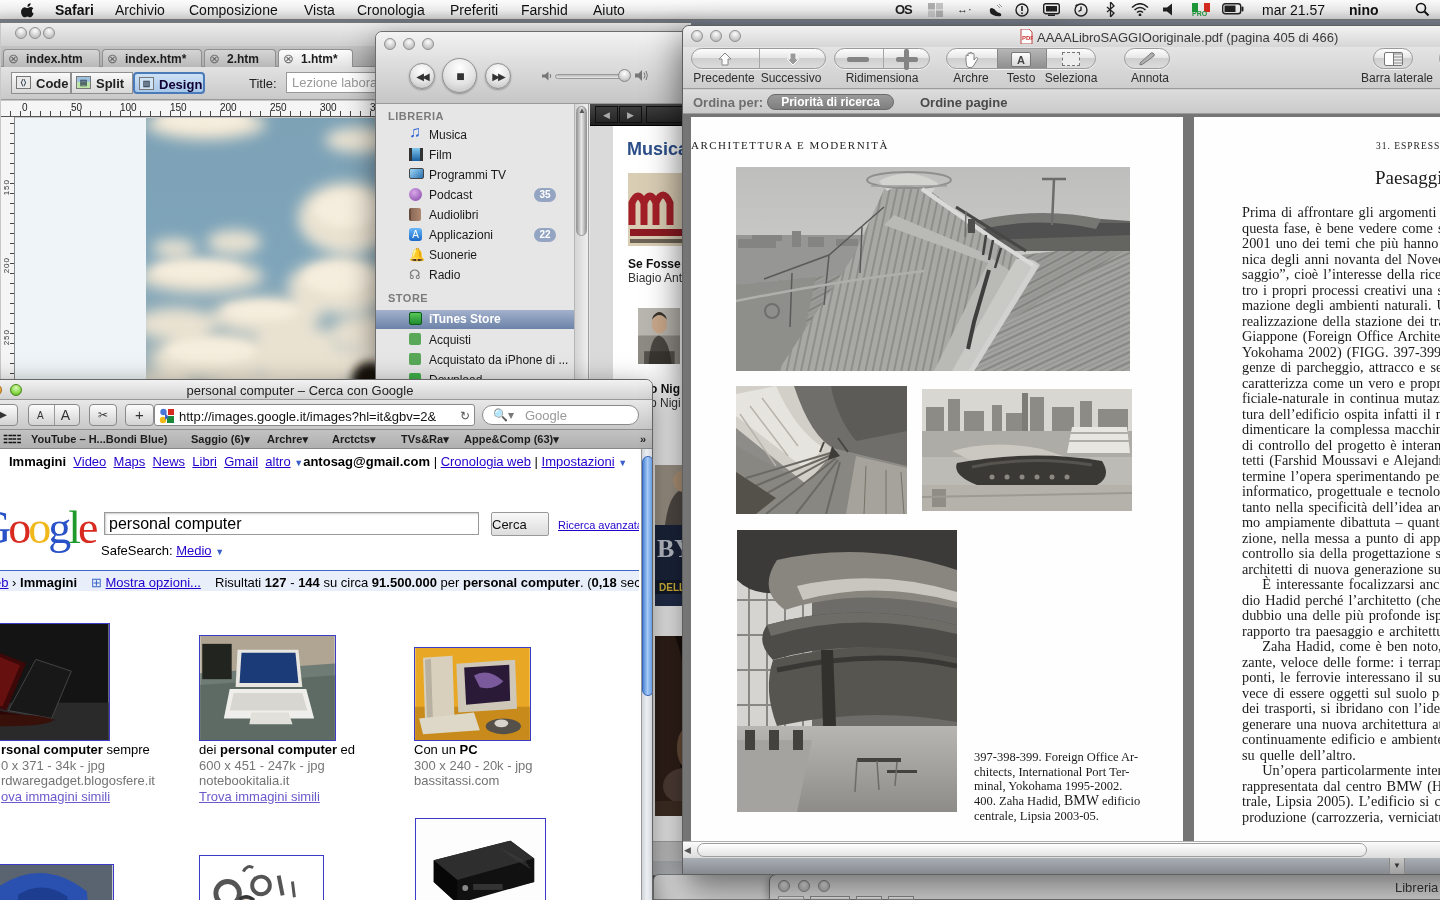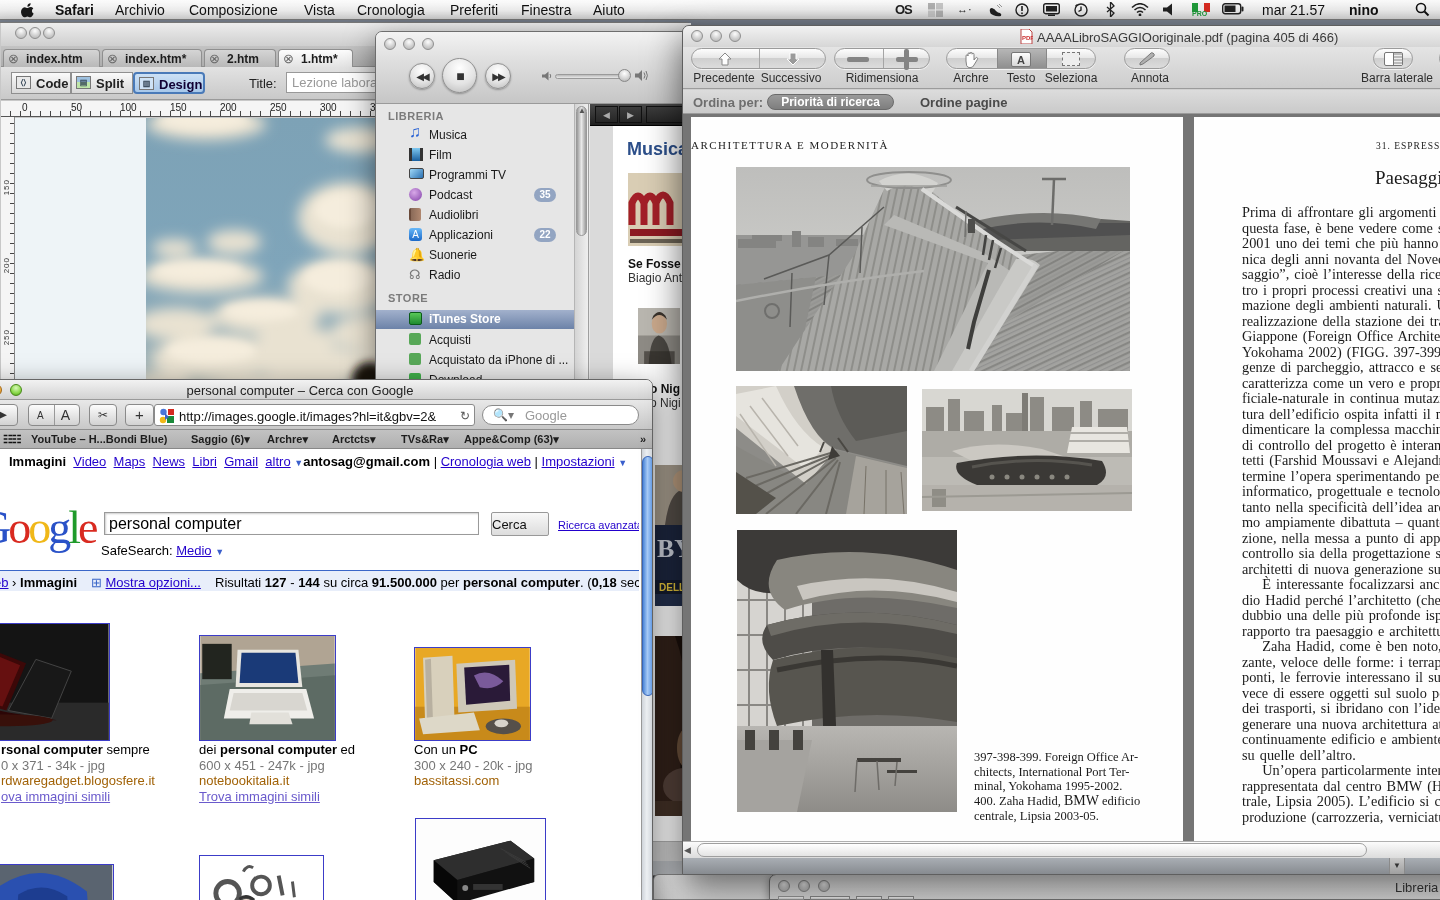--- a/index.html
+++ b/index.html
@@ -72,21 +72,21 @@
   box-shadow:0 10px 30px rgba(0,0,0,.55); overflow:hidden; }
 
 .sfbtn { position:absolute; top:4px; height:22px; background:linear-gradient(#fcfcfc,#d2d2d2);
   border:1px solid #8a8a8a; border-radius:4px; font-size:11px; color:#333; }
 .bm { position:absolute; top:3px; }
 .gl { color:#2200cc; text-decoration:underline; }
 .vl { color:#6a5acc; text-decoration:underline; }
 .thumb { position:absolute; border:1px solid #3c3cc8; }
 .cap1 { position:absolute; font-size:13px; line-height:15.5px; color:#000; }
 .cap1 .grey { color:#767676; }
-.cap1 .green { color:#a16207; }
+.cap1 .green { color:#737373; }
 
 
 #pdf { position:absolute; left:682px; top:25px; width:1012px; height:850px;
   border-radius:7px 7px 0 0; background:#cfcfcf; border:1px solid #5f5f5f;
   box-shadow:0 12px 36px rgba(0,0,0,.6); overflow:hidden; }
 
 
 #libwin { position:absolute; left:769px; top:874px; width:1280px; height:26px;
   border-radius:7px 7px 0 0; background:linear-gradient(#f4f4f4,#dadada);
   border:1px solid #777; box-shadow:0 2px 8px rgba(0,0,0,.4); }
@@ -100,21 +100,21 @@
 <div id="menubar">
   <svg style="position:absolute; left:21px; top:3px;" width="13" height="15" viewBox="0 0 13 15">
         <path d="M6.4 3.6 Q6.2 2 7.4 1 Q8.6 0 9.6 0.2 Q9.8 1.6 8.8 2.7 Q7.8 3.8 6.4 3.6 Z M9.7 4 Q11.3 4 12.3 5.4 Q10.9 6.3 10.9 7.9 Q10.9 9.7 12.6 10.5 Q12.1 12 11.2 13.1 Q10.3 14.3 9.3 14.3 Q8.4 14.3 7.8 13.9 Q7.2 13.6 6.4 13.6 Q5.5 13.6 4.9 14 Q4.2 14.3 3.5 14.3 Q2.4 14.3 1.4 13 Q0.3 11.6 0.1 9.8 Q-0.2 7.6 0.9 6 Q2 4.3 3.7 4.3 Q4.5 4.3 5.3 4.7 Q5.9 5 6.3 5 Q6.6 5 7.3 4.7 Q8.3 4.2 9.7 4 Z" fill="#1a1a1a"></path>
       </svg>
   <span class="mi" style="left:55px; font-weight:bold;">Safari</span>
   <span class="mi" style="left:115px;">Archivio</span>
   <span class="mi" style="left:189px;">Composizione</span>
   <span class="mi" style="left:304px;">Vista</span>
   <span class="mi" style="left:357px;">Cronologia</span>
   <span class="mi" style="left:450px;">Preferiti</span>
-  <span class="mi" style="left:521px;">Finestra</span>
+  <span class="mi" style="left:521px;">Farshid</span>
   <span class="mi" style="left:593px;">Aiuto</span>
 
   <span style="position:absolute; left:895px; top:2px; font-size:13px; font-weight:bold; color:#222; letter-spacing:-1px;">OS</span>
   <svg style="position:absolute; left:928px; top:3px;" width="15" height="14">
         <rect width="7" height="6.5" fill="#b0b0b0"></rect>
         <rect x="8" width="7" height="6.5" fill="#c6c6c6"></rect>
         <rect y="7.5" width="7" height="6.5" fill="#c6c6c6"></rect>
         <rect x="8" y="7.5" width="7" height="6.5" fill="#b0b0b0"></rect>
       </svg>
   <span style="position:absolute; left:957px; top:3px; font-size:11px; color:#222;">↔·</span>

